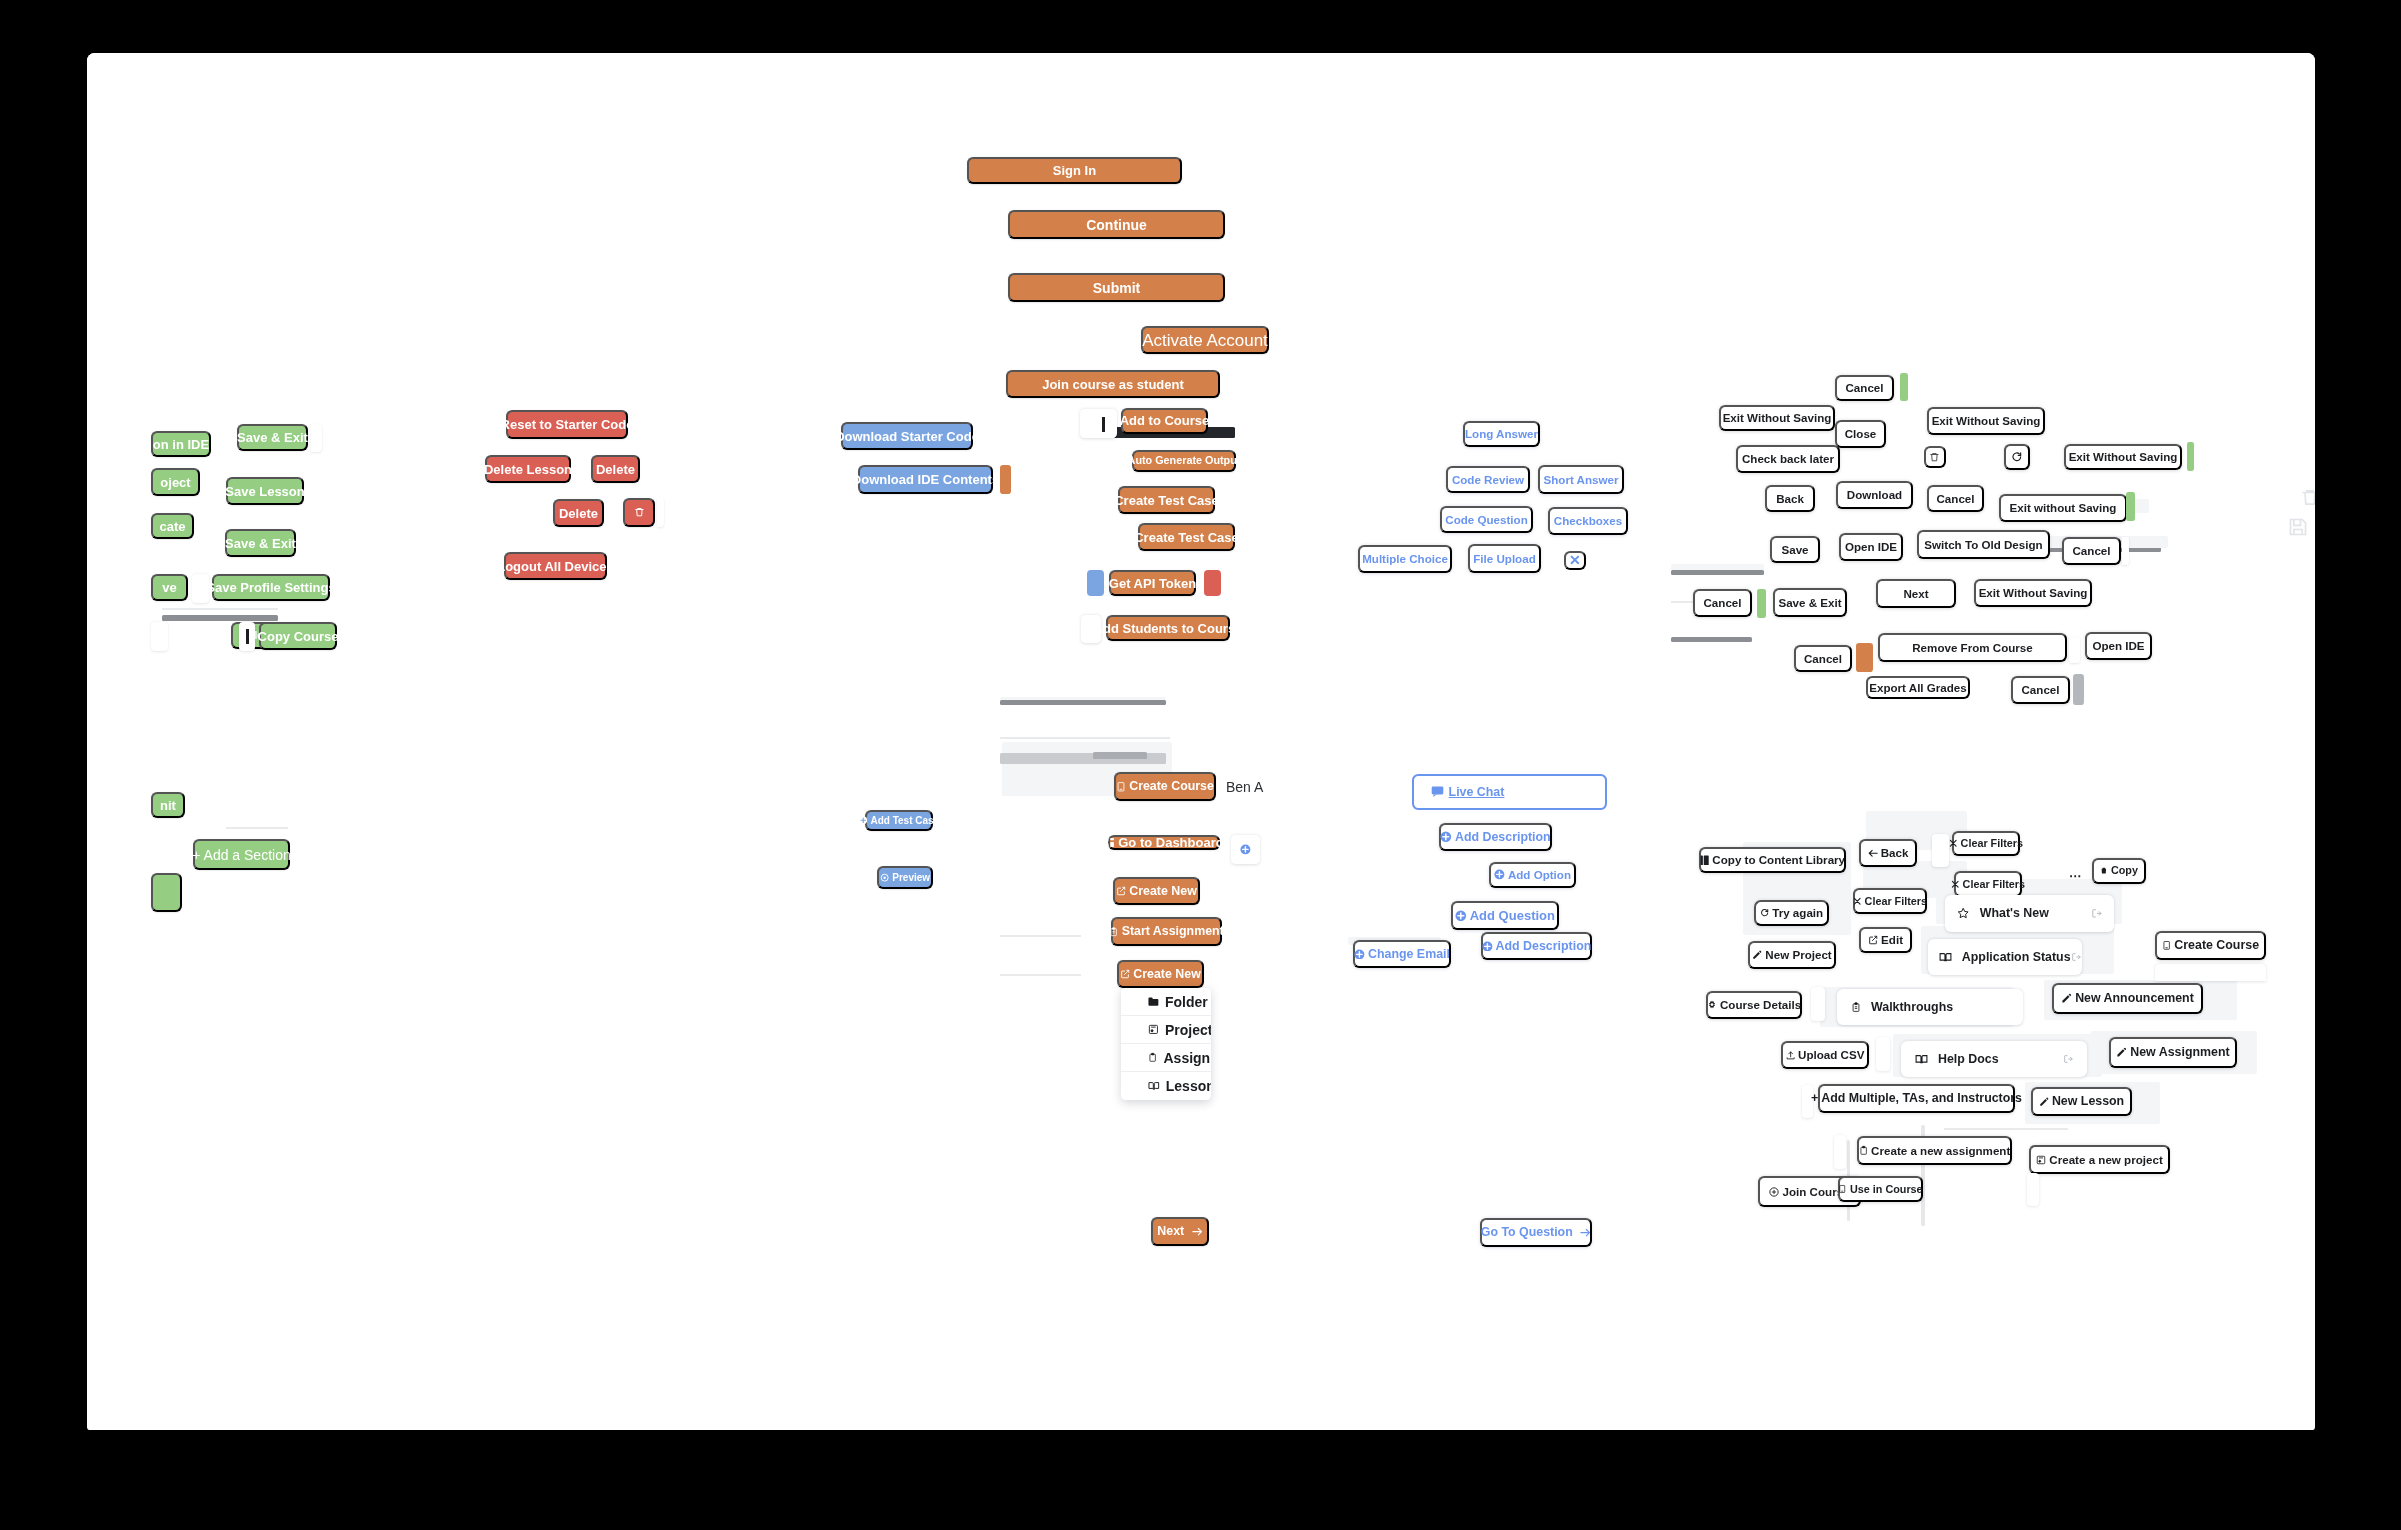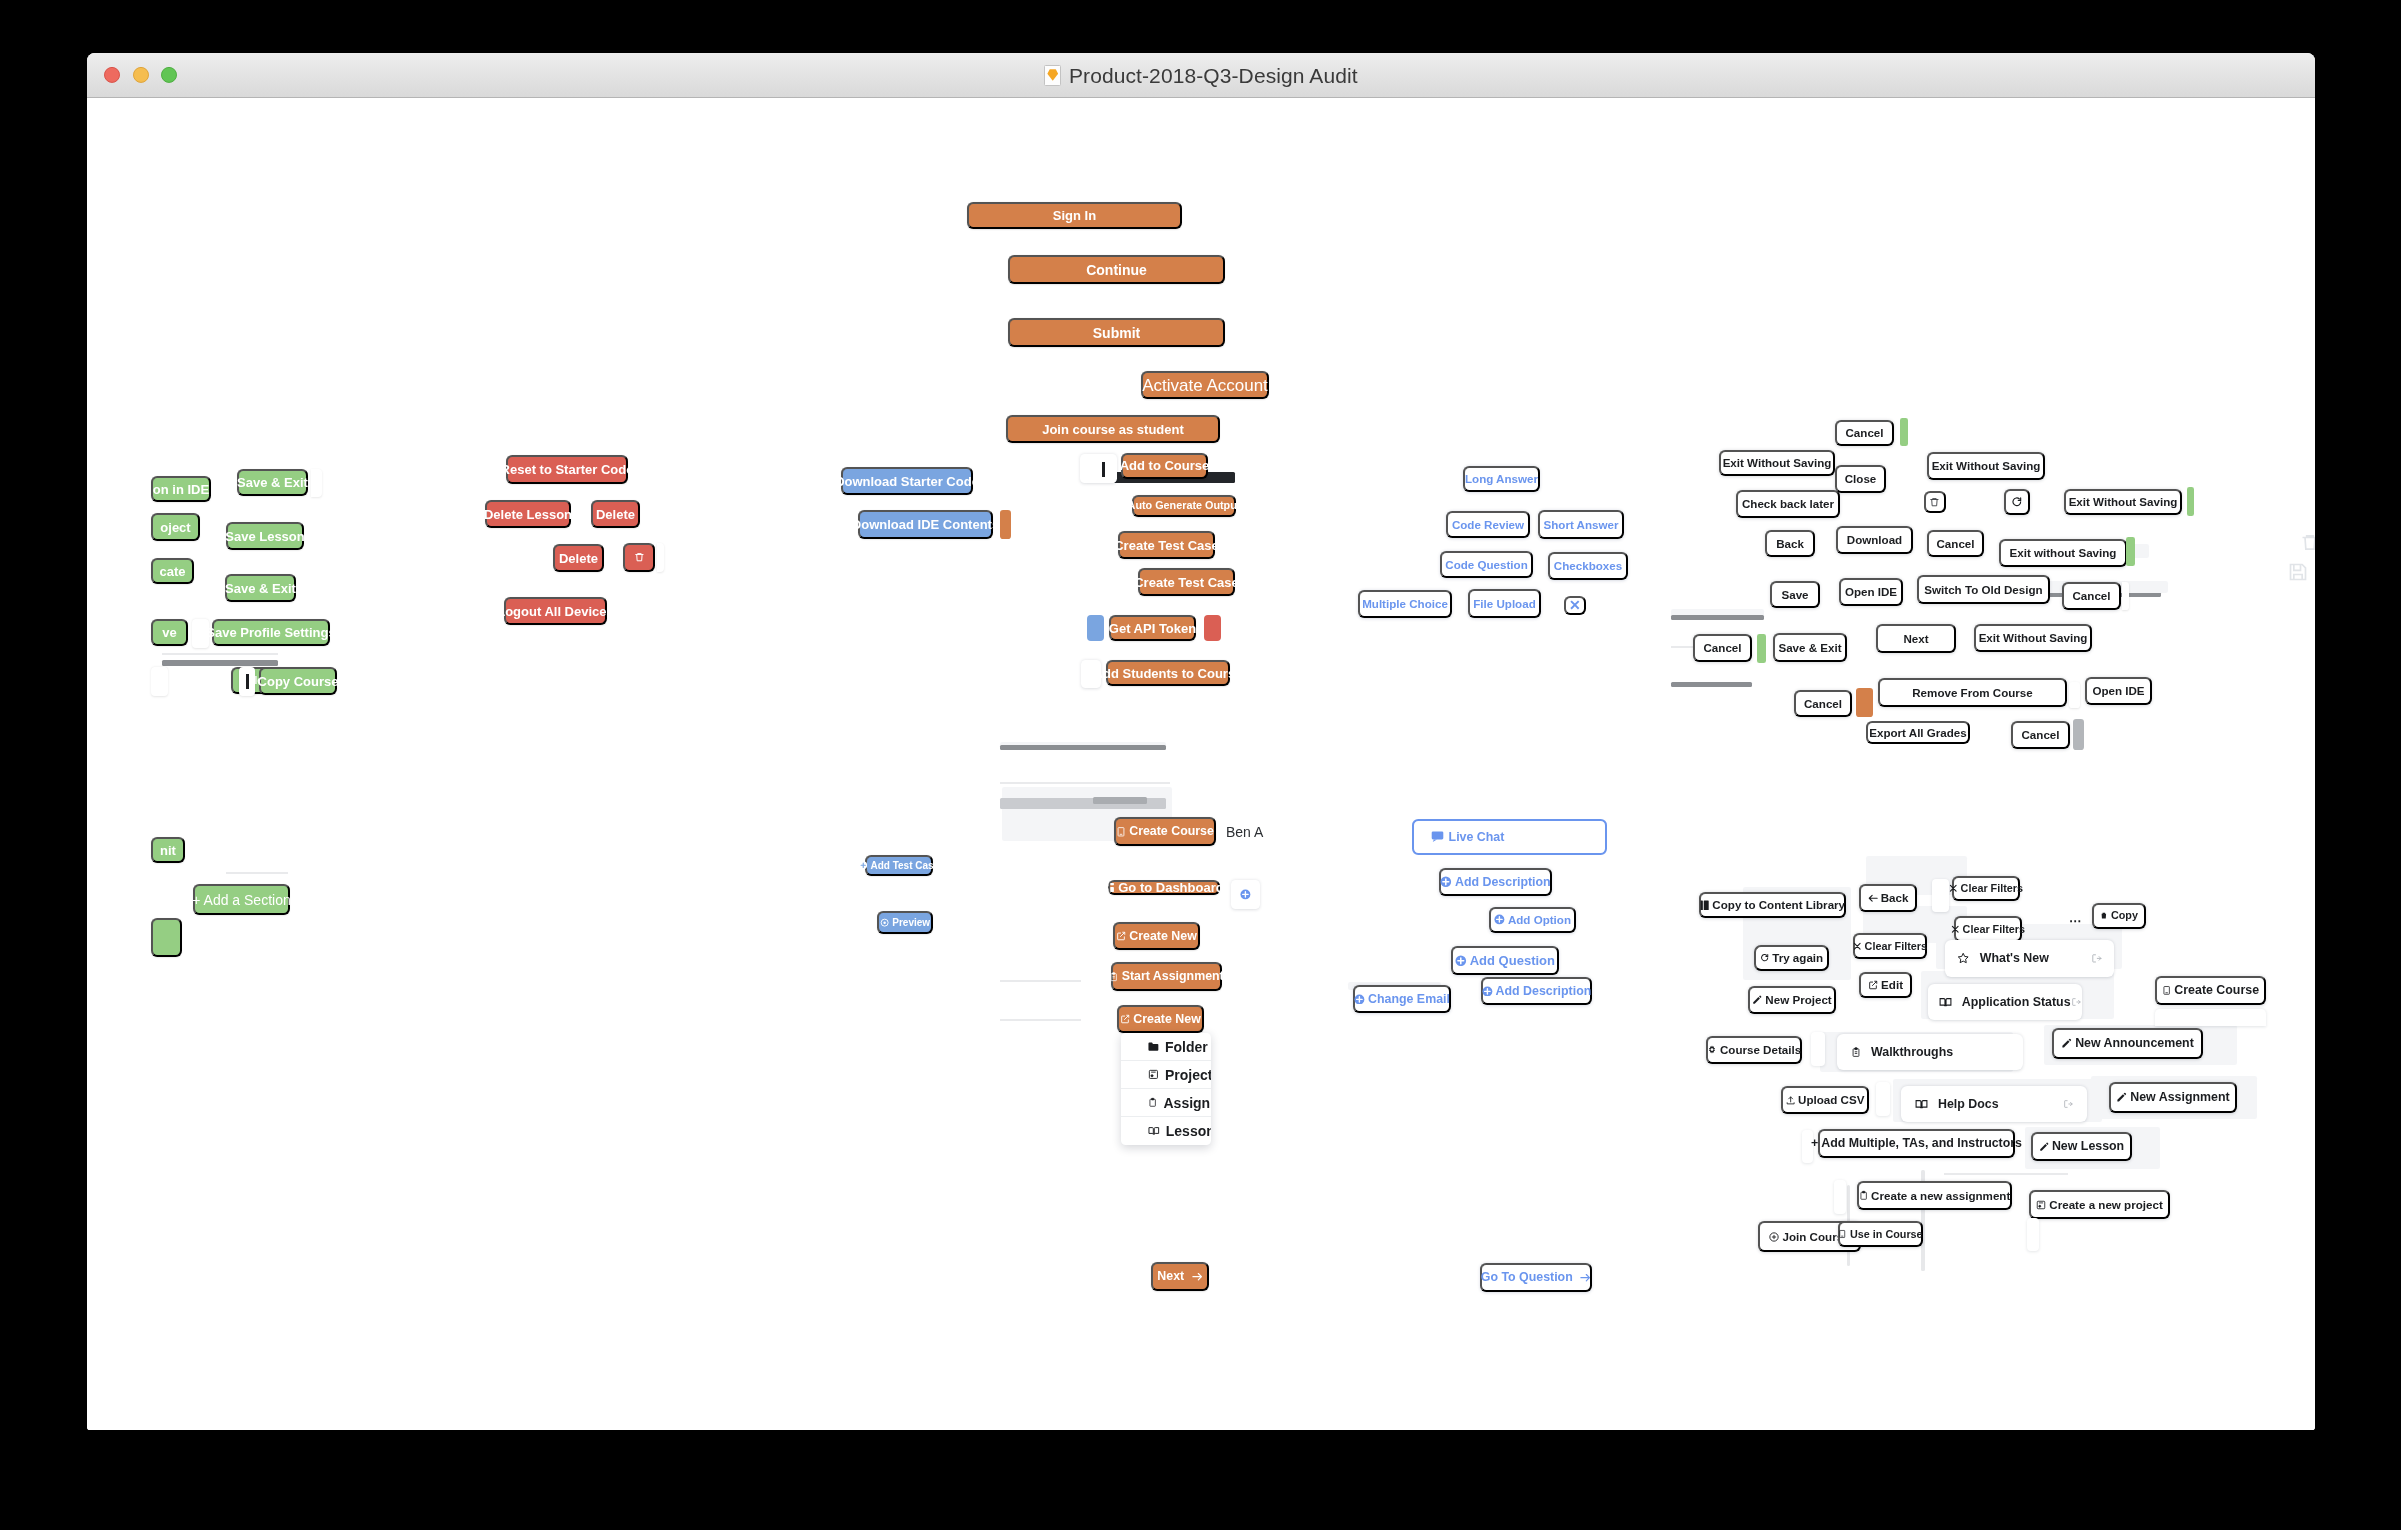--- a/index.html
+++ b/index.html
@@ -98,34 +98,20 @@
   .plain-text { position: absolute; font-size: 14.7px; color: #2c2f33; white-space: nowrap; }
 
   svg { display: block; }
 </style>
 </head>
 <body>
 
 <div id="root">
   <div id="window">
 
-    <div id="titlebar">
-      <div class="lights">
-        <div class="light red"></div>
-        <div class="light yellow"></div>
-        <div class="light green"></div>
-      </div>
-      <div id="title-wrap">
-        <span class="sketch-icon">
-          <span class="page"></span>
-            <span class="gem"></span>
-        </span>
-        <span id="title-text">Product-2018-Q3-Design Audit</span>
-      </div>
-    </div>
 
     <div id="canvas">
 
       <div class="strip dark" style="left:75px;  top:562px;  width:116px; height:6.2px;"></div>
       <div class="rule" style="left:75px;  top:555px;  width:116px;"></div>
       <div class="panel" style="left:913px;top:644px;  width:166px; height:7.7px;"></div>
       <div class="strip dark" style="left:913px;top:647px;  width:166px; height:5.4px;"></div>
       <div class="strip black" style="left:1027px;top:374px;  width:121px; height:10.8px;"></div>
       <div class="panel" style="left:915px;top:689px;  width:170px; height:54px;"></div>
       <div class="rule" style="left:913px;top:684px;  width:170px;"></div>
@@ -414,21 +400,21 @@
 
       <button class="btn b-orange" style="left:1064px;top:1164px;width:58px;height:29px;font-size:12.4px;">
         <span>Next</span>
         <span class="ic tail">
           <svg width="10.8" height="9.3" viewBox="0 0 24 20" fill="none" stroke="#fff" stroke-width="2.6" stroke-linecap="round" stroke-linejoin="round">
               <path d="M2 10h19M14 3l7 7-7 7"></path>
             </svg>
         </span>
       </button>
 
-      <div class="btn b-sel" style="left:1325px;top:721px;width:195px;height:36px;font-size:12.4px;justify-content:flex-start;padding-left:17px;border-radius:6.2px;">
+      <div class="btn b-sel" style="left:1325px;top:721px;width:195px;height:36px;font-size:12.4px;justify-content:flex-start;padding-left:17px;border-radius:6.2px;text-decoration:underline;">
         <span class="ic">
           <svg width="13" height="11.6" viewBox="0 0 24 22" fill="#6a95ee">
               <rect x="1" y="1" width="22" height="15" rx="2.5"></rect>
               <path d="M5 16l-2 5 8-5z"></path>
             </svg>
         </span>
         <span>Live Chat</span>
       </div>
 
       <button class="btn b-white-blue" style="left:1352px;top:770px;width:113px;height:28px;font-size:12.4px;">

